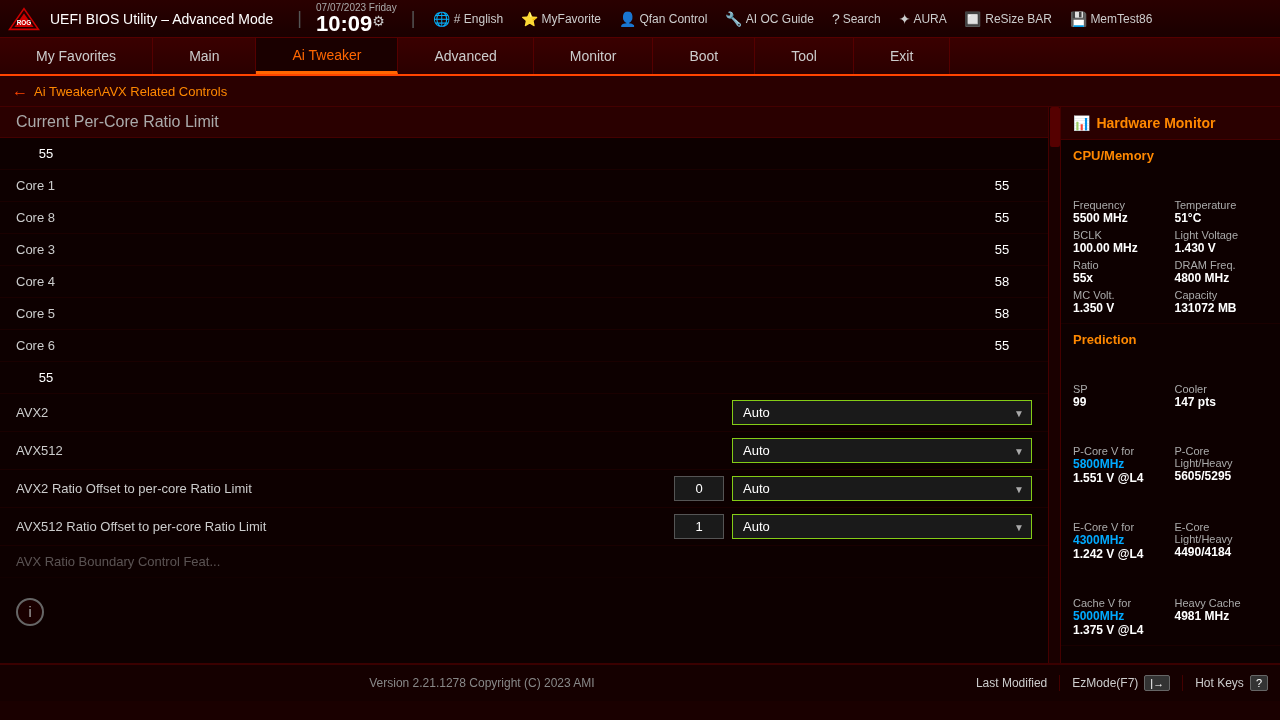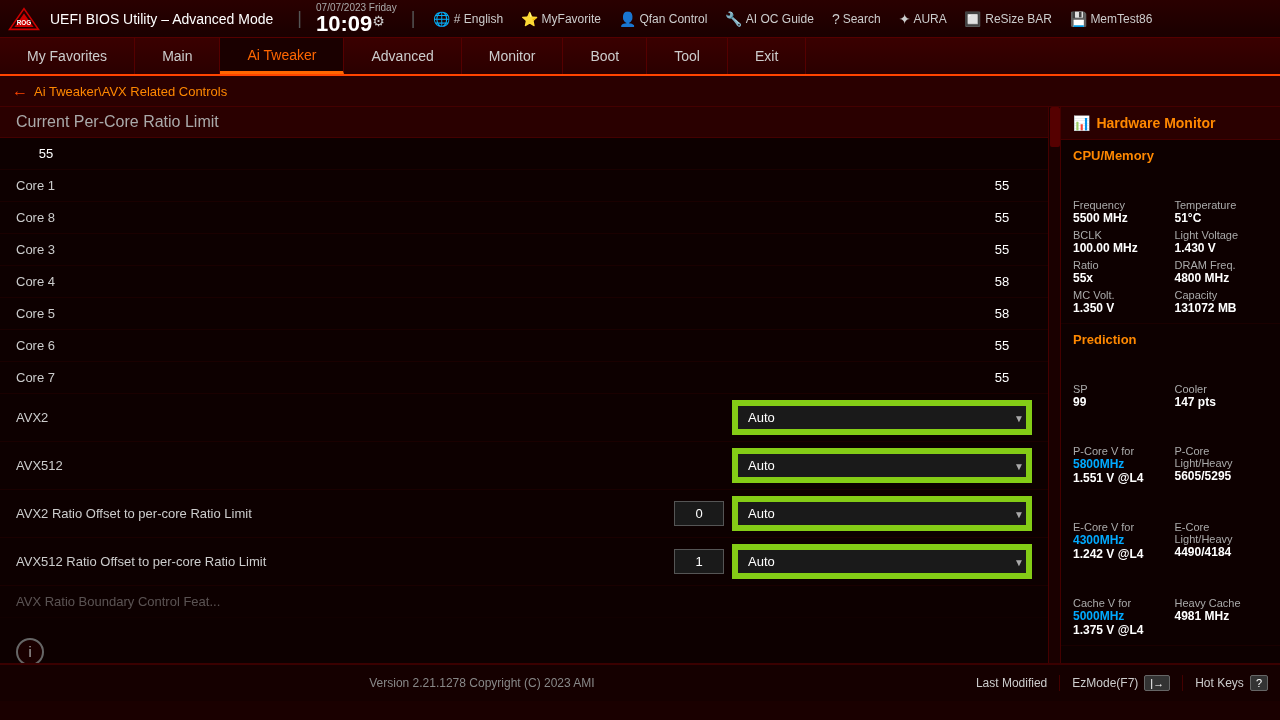--- a/index.html
+++ b/index.html
@@ -89,21 +89,21 @@
 
     
     #navbar {
       background: linear-gradient(180deg, #3a0000 0%, #2a0000 100%);
       display: flex;
       align-items: stretch;
       height: 38px;
       border-bottom: 2px solid #ff4400;
     }
     .nav-item {
-      padding: 0 27px;
+      padding: 0 36px;
       display: flex;
       align-items: center;
       color: #ccc;
       font-size: 14px;
       cursor: pointer;
       border-right: 1px solid #550000;
     }
     .nav-item.active {
       background: #1a0000;
       color: #ff6600;
@@ -162,21 +162,21 @@
       font-size: 13px;
       min-width: 60px;
       text-align: center;
     }
     .dropdown-wrapper {
       position: relative;
       min-width: 300px;
     }
     .dropdown-wrapper select {
       background: #1a1a1a;
-      border: 6px solid #84cc16;
+      border: 1px solid #84cc16;
       color: #fff;
       padding: 4px 28px 4px 10px;
       font-size: 13px;
       width: 100%;
       appearance: none;
       cursor: pointer;
     }
     .dropdown-wrapper::after {
       content: '▼';
       position: absolute;
@@ -428,21 +428,20 @@
     </div>
     <div class="settings-row">
       <span class="row-label">Core 5</span>
       <span class="row-value">58</span>
     </div>
     <div class="settings-row">
       <span class="row-label">Core 6</span>
       <span class="row-value">55</span>
     </div>
     <div class="settings-row">
-      <span class="row-label">Core 7</span>
       <span class="row-value">55</span>
     </div>
 
     <div class="settings-row">
       <span class="row-label">AVX2</span>
       <div class="dropdown-wrapper">
         <select>
           <option>Auto</option>
           <option>Enabled</option>
           <option>Disabled</option>

